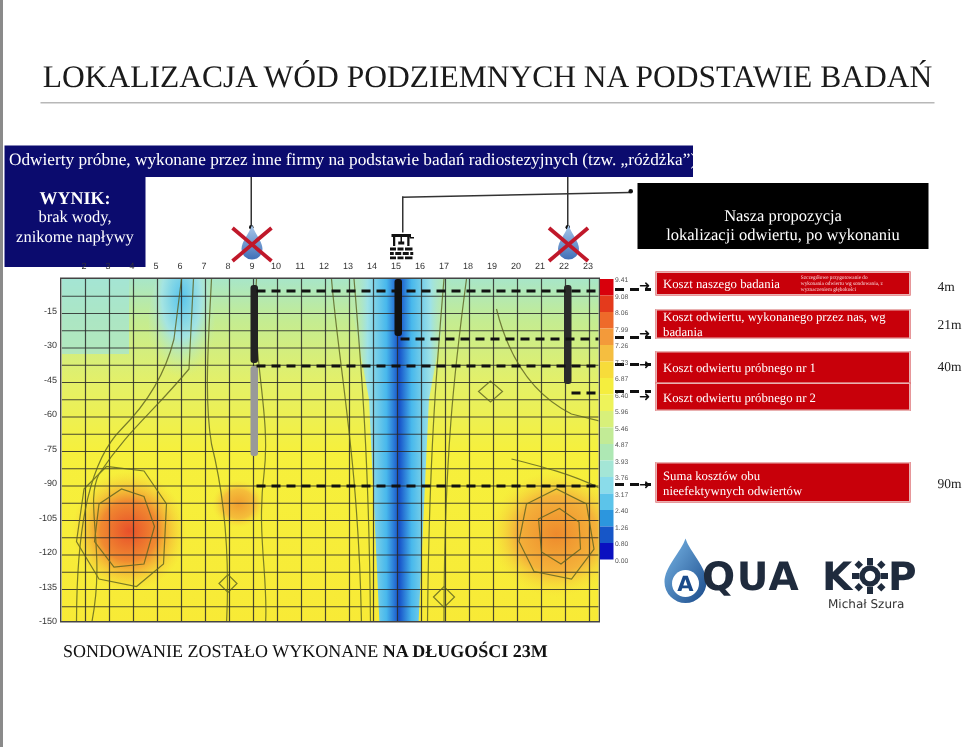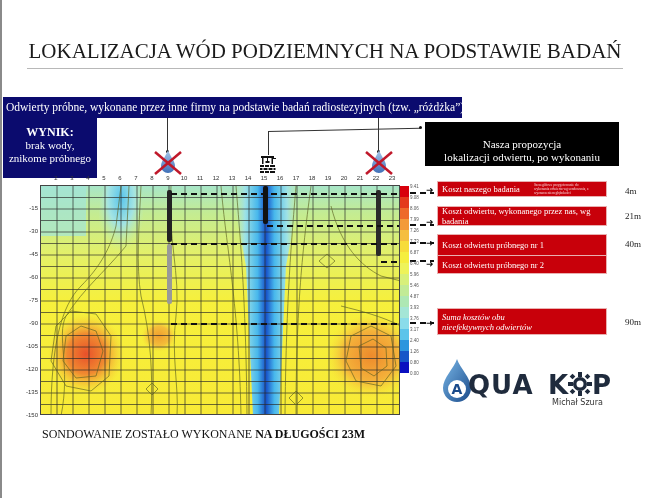--- a/index.html
+++ b/index.html
@@ -39,21 +39,21 @@
 <div class="left-border"></div>
 
 <div class="title">LOKALIZACJA WÓD PODZIEMNYCH NA PODSTAWIE BADAŃ</div>
 <div class="title-rule"></div>
 
 <div class="blue-bar">Odwierty próbne, wykonane przez inne firmy na podstawie badań  radiostezyjnych  (tzw. „różdżka”)</div>
 
 <div class="result-box">
   <div class="hd">WYNIK:</div>
   <div>brak wody,</div>
-  <div>znikome próbnego</div>
+  <div>znikome napływy</div>
 </div>
 
 <div class="proposal">
   <div>Nasza propozycja</div>
   <div>lokalizacji odwiertu, po wykonaniu</div>
 </div>
 
 <div class="line" style="left:167px;top:118px;width:1px;height:33px;"></div>
 <div class="dot" style="left:166px;top:150px;"></div>
 <div class="line" style="left:378px;top:118px;width:1px;height:33px;"></div>
@@ -331,21 +331,21 @@
 <div class="cost-box" style="top:234px;width:170px;height:22px;">
   <span>Koszt odwiertu próbnego nr 1</span>
 </div>
 <div class="cost-val" style="top:239px;">40m</div>
 
 <div class="cost-box" style="top:255px;width:170px;height:19px;">
   <span>Koszt odwiertu próbnego nr 2</span>
 </div>
 <div class="cost-val" style="top:260px;margin-left:28px;">50m</div>
 
-<div class="cost-box" style="top:308px;width:170px;height:27px;display:block;padding-top:3px;line-height:10px;font-style:italic;">
+<div class="cost-box" style="top:308px;width:170px;height:27px;display:block;padding-top:3px;line-height:10px;">
   <div>Suma kosztów obu</div>
   <div>nieefektywnych  odwiertów</div>
 </div>
 <div class="cost-val" style="top:317px;">90m</div>
 
 <div class="arrow" style="top:186px;">➜</div>
 <div class="arrow" style="top:218px;">➜</div>
 <div class="arrow" style="top:239px;">➜</div>
 <div class="arrow" style="top:260px;">➜</div>
 <div class="arrow" style="top:319px;">➜</div>

